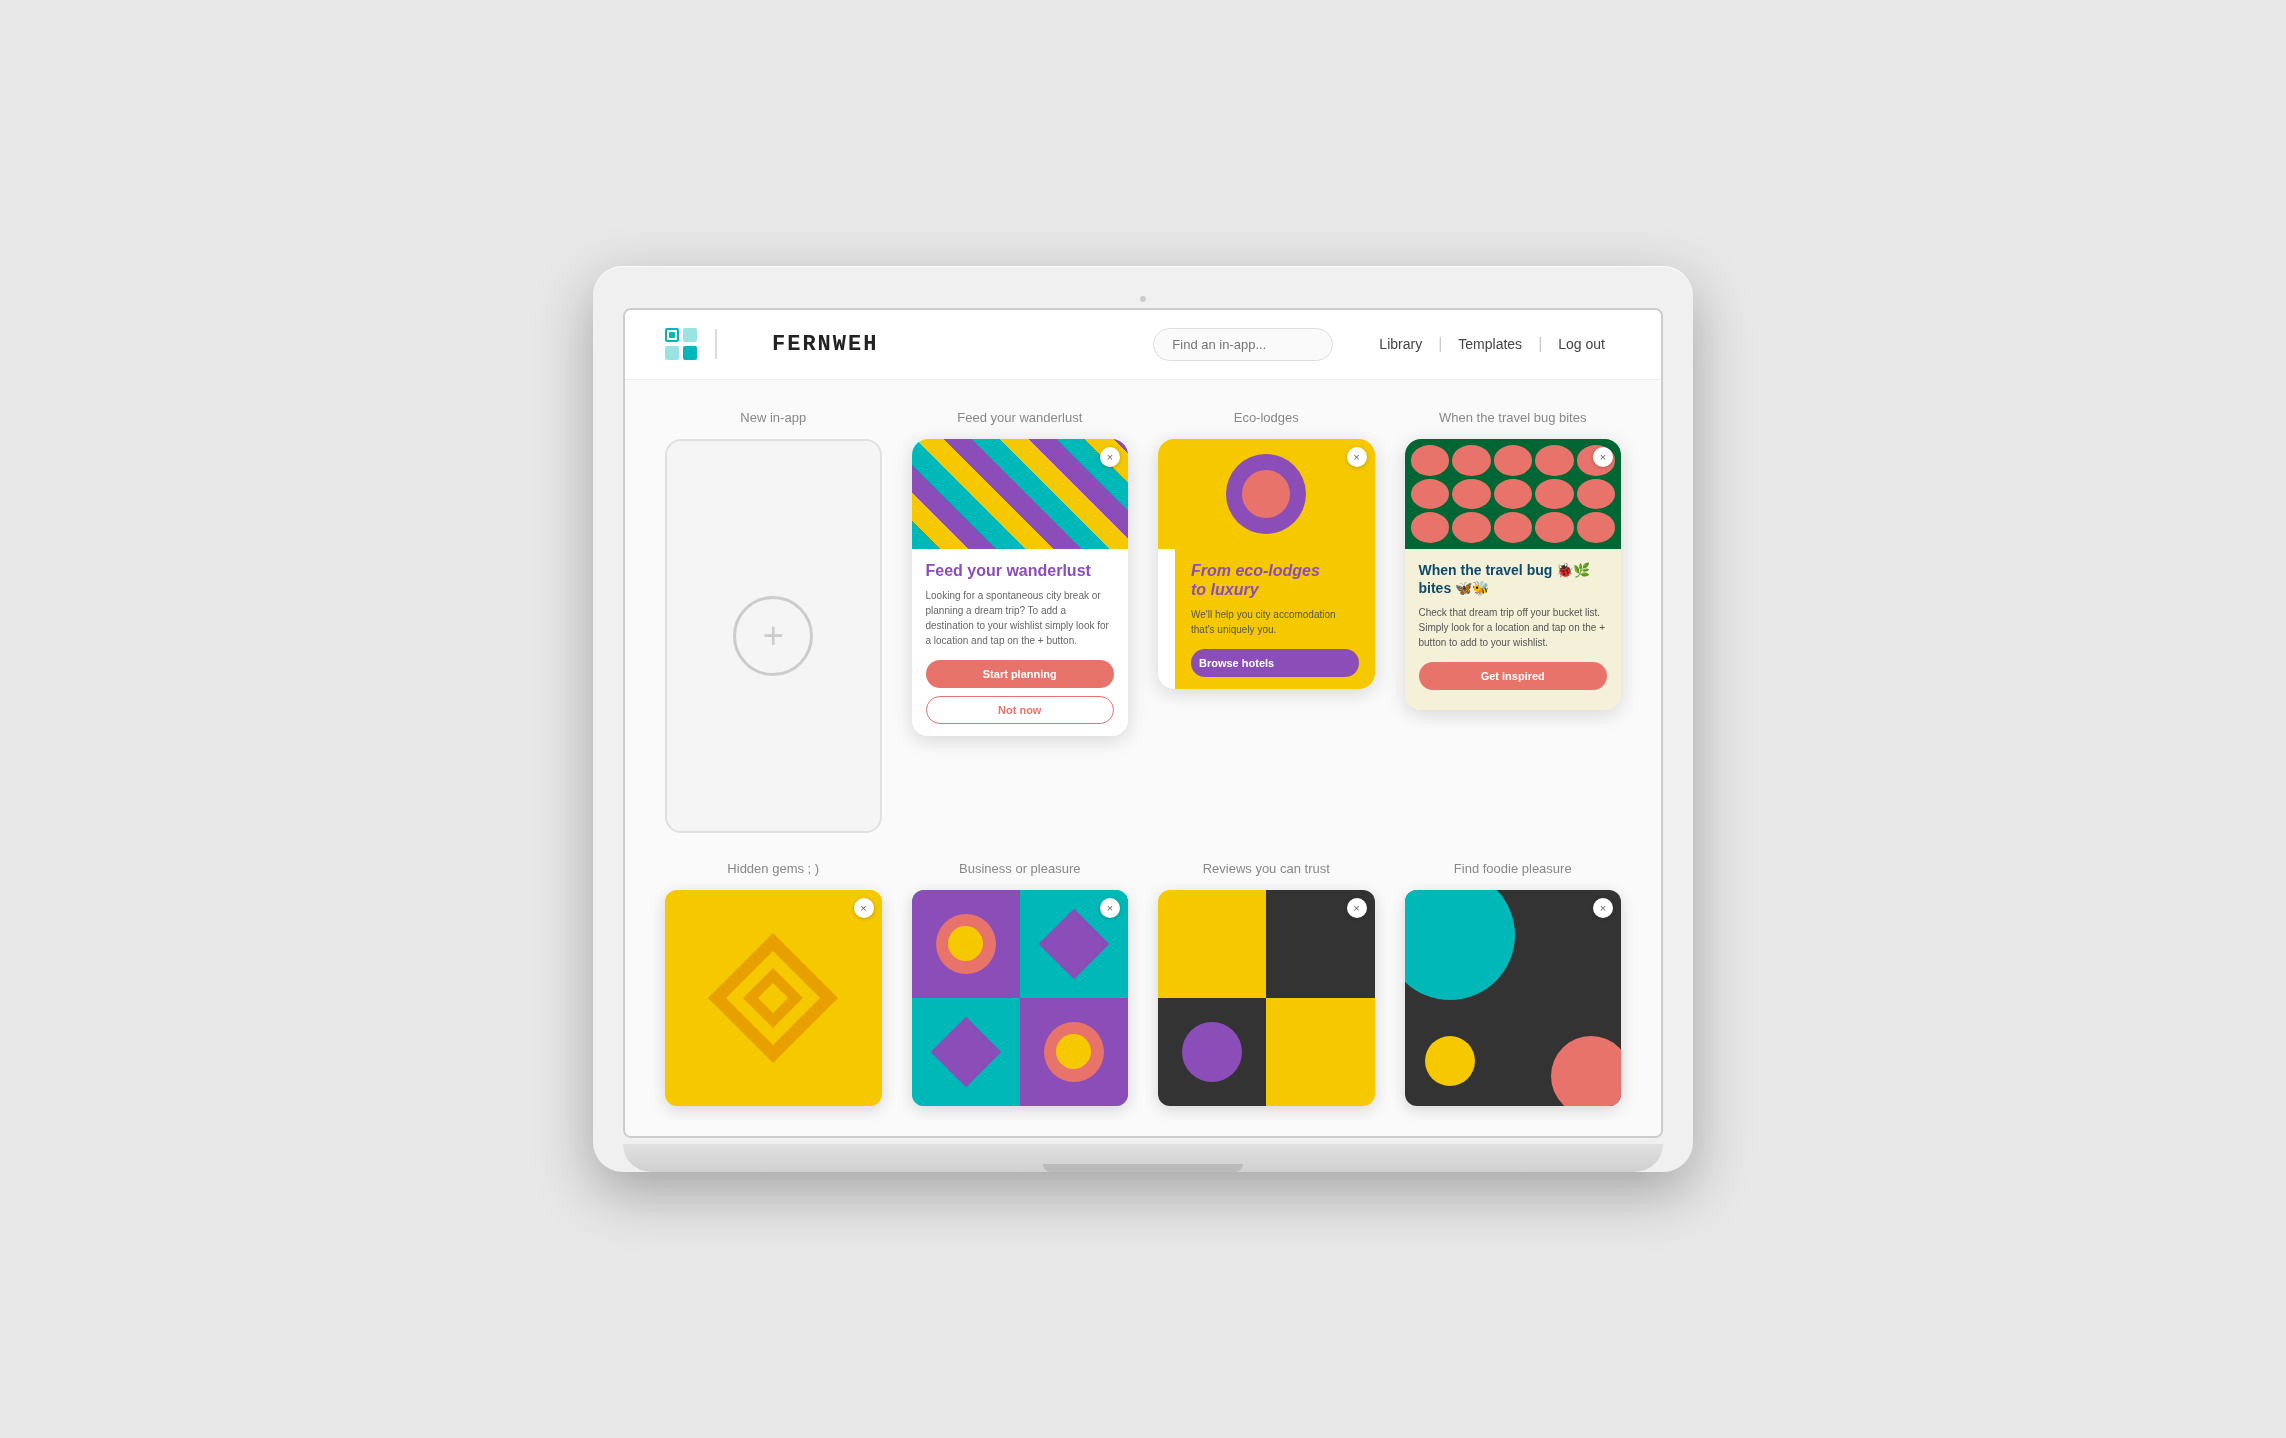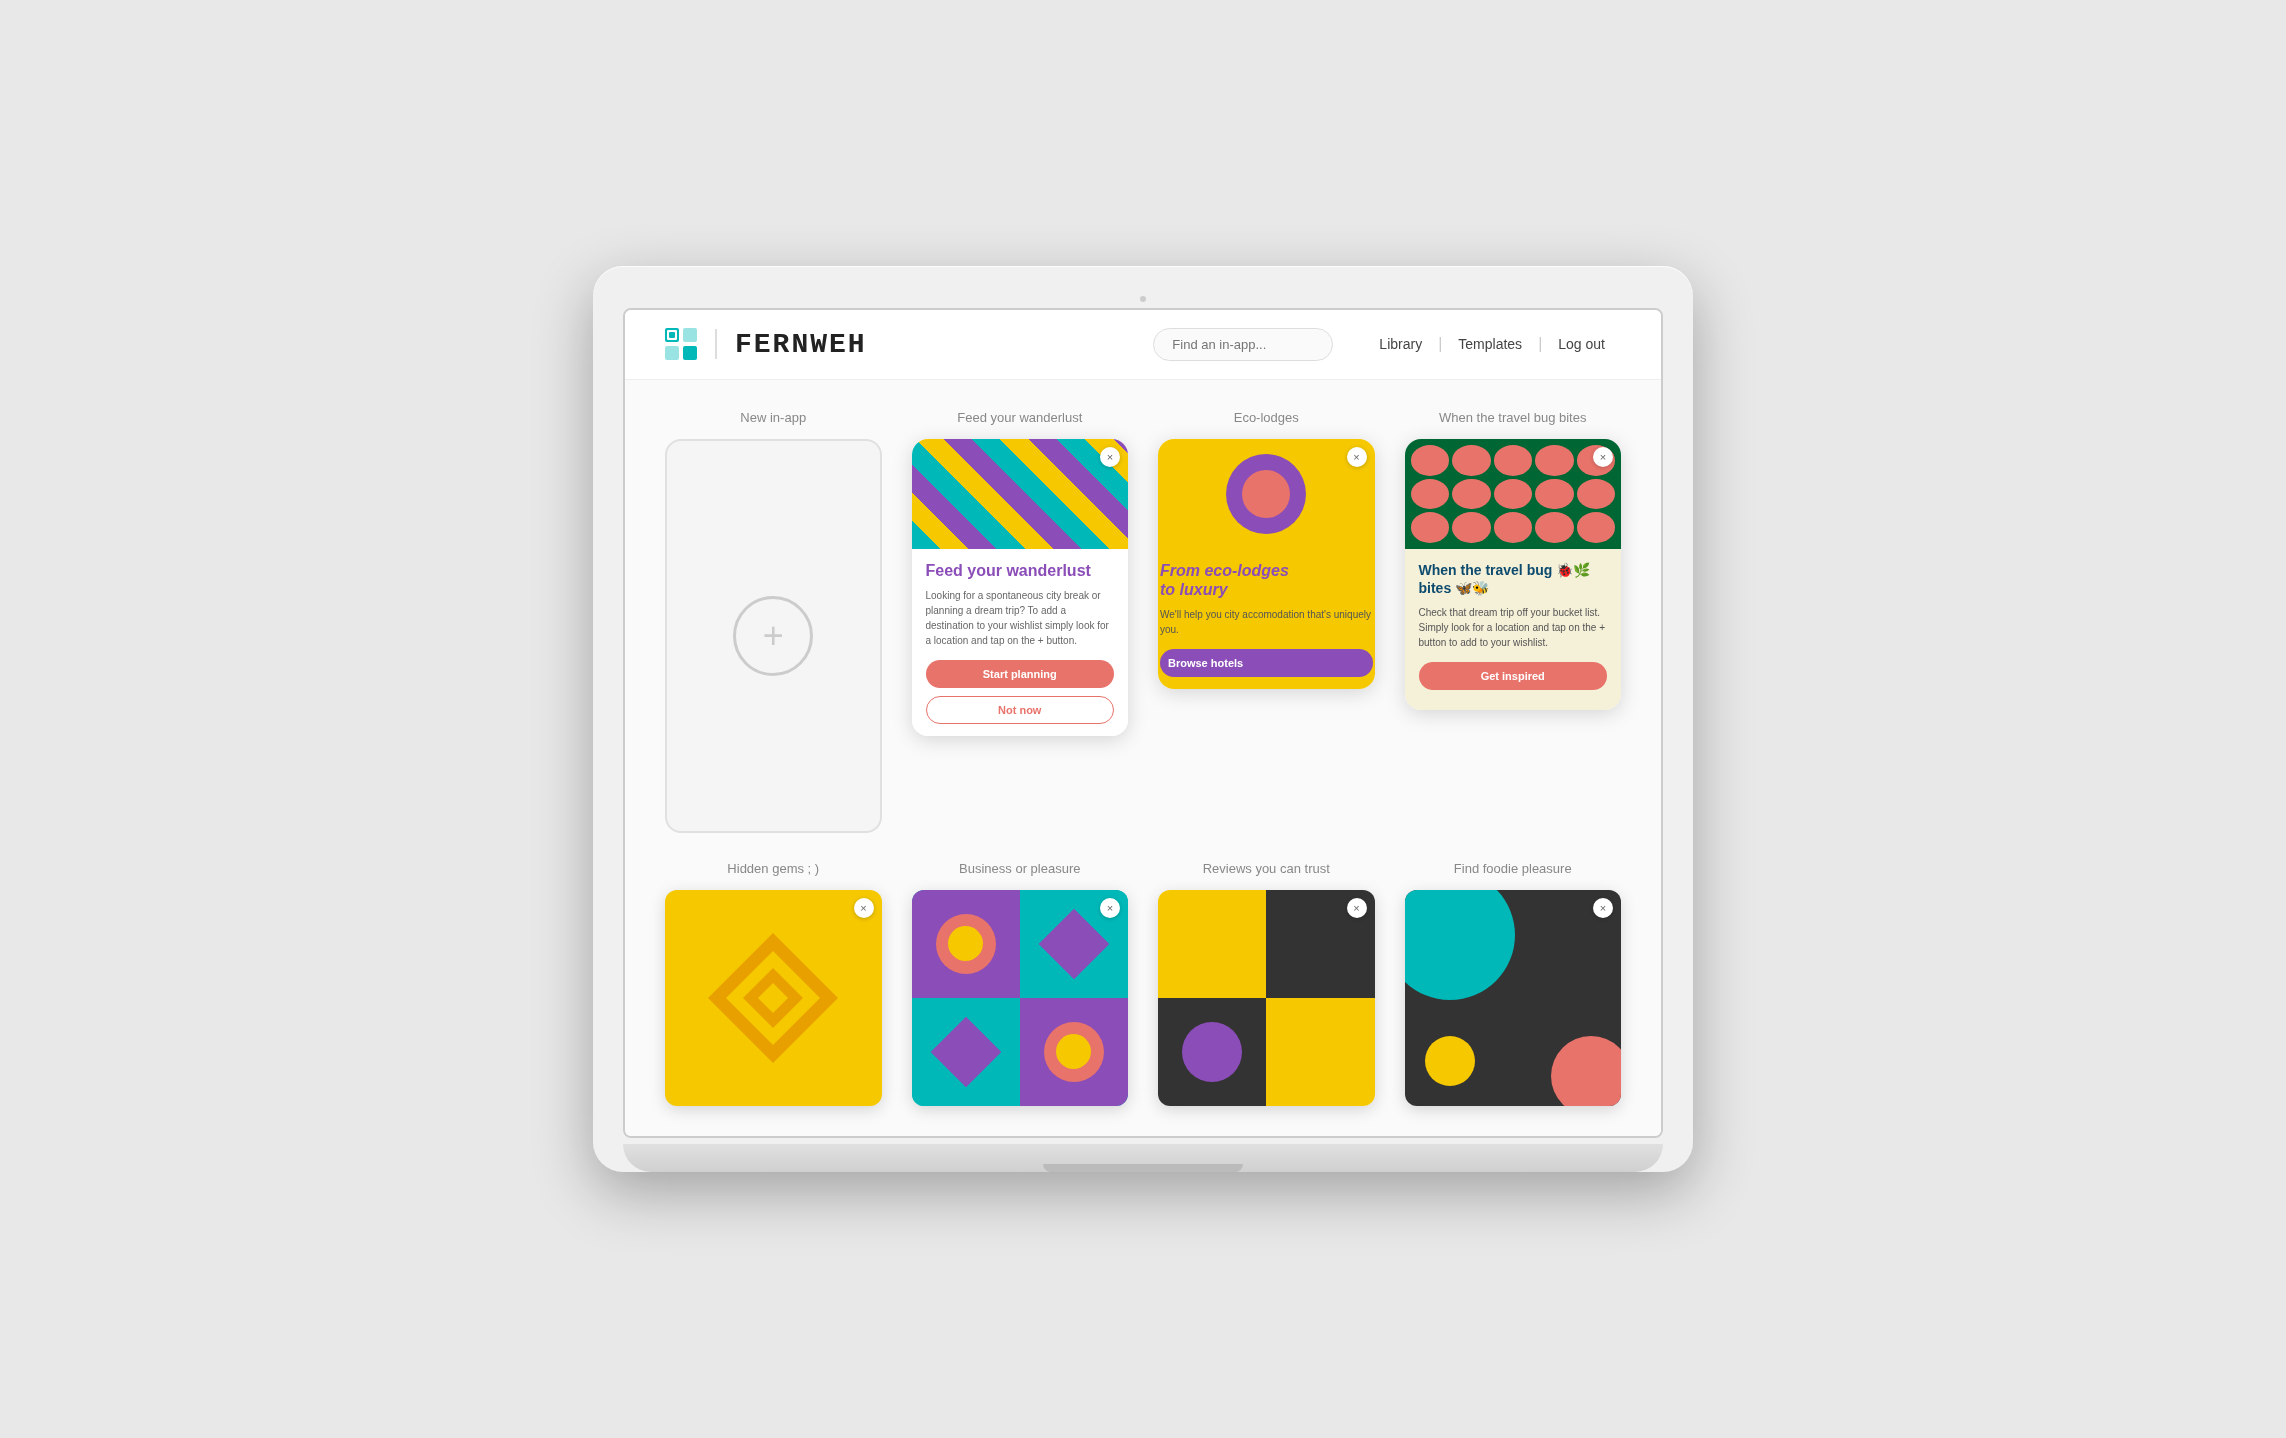--- a/index.html
+++ b/index.html
@@ -80,25 +80,26 @@
     }
 
     .logo-divider {
       width: 2px;
       height: 30px;
       background: #ddd;
       margin: 0 8px;
     }
 
     .logo-text {
-      font-size: 28px;
+      font-size: 22px;
       font-weight: 700;
       letter-spacing: 2px;
       color: #222;
       font-family: 'Courier New', monospace;
+      margin-left: 37px;
     }
 
     .search-input {
       border: 1px solid #ddd;
       border-radius: 20px;
       padding: 8px 18px;
       font-size: 13px;
       color: #999;
       width: 180px;
       outline: none;
@@ -286,22 +287,23 @@
     }
 
     .eco-circle-inner {
       width: 48px;
       height: 48px;
       border-radius: 50%;
       background: #e8736a;
     }
 
     .card-ecolodges .card-body {
-      padding: 12px 2px;
+      padding: 12px 16px;
       background: #f5c800;
+      margin-left: 17px;
     }
 
     .card-ecolodges .card-title {
       font-size: 16px;
       font-weight: 800;
       color: #8b4db8;
       line-height: 1.2;
       margin-bottom: 8px;
       font-style: italic;
     }

